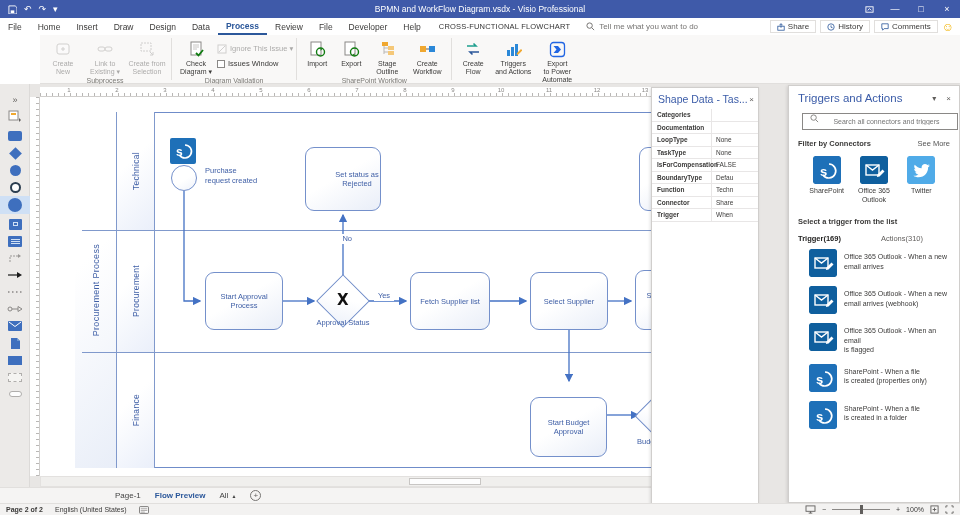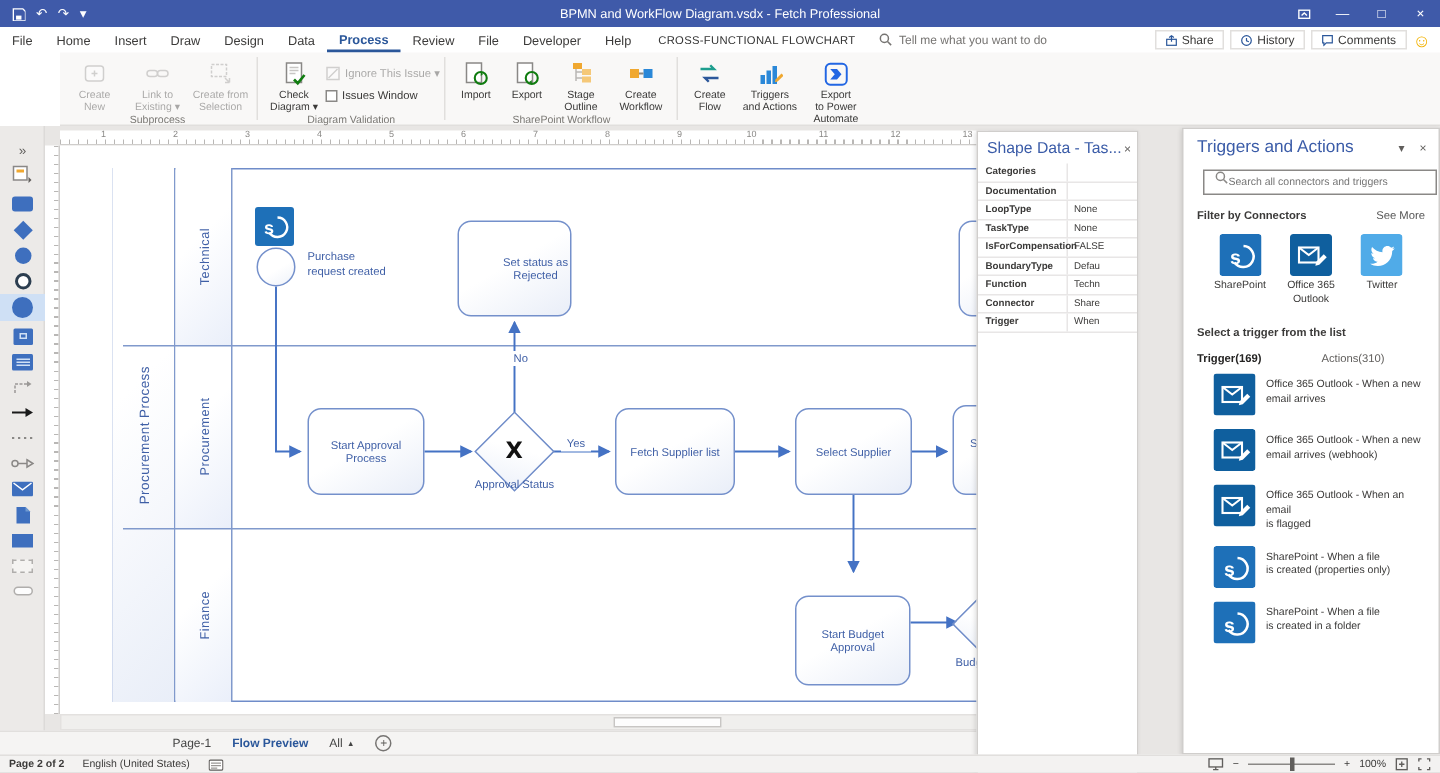--- a/index.html
+++ b/index.html
@@ -139,21 +139,21 @@
   <div class="titlebar">
     <div class="qat">
       <svg width="9" height="9" viewBox="0 0 10 10">
           <path d="M1 1h7l2 2v7H1z" fill="none" stroke="#fff" stroke-width="1"></path>
           <rect x="3" y="6" width="4" height="3" fill="#fff"></rect>
         </svg>
       <span>↶</span>
       <span>↷</span>
       <span>▾</span>
     </div>
-    <div class="tb-title">BPMN and WorkFlow Diagram.vsdx - Fetch Professional</div>
+    <div class="tb-title">BPMN and WorkFlow Diagram.vsdx - Visio Professional</div>
     <div class="win-ctrls">
       <div>
           <svg width="9" height="9" viewBox="0 0 10 10">
             <rect x="1" y="2" width="8" height="6" fill="none" stroke="#fff" stroke-width="1"></rect>
             <path d="M3 6l2-2 2 2" fill="none" stroke="#fff" stroke-width="1"></path>
           </svg>
         </div>
       <div>—</div>
       <div>□</div>
       <div>×</div>
@@ -601,21 +601,21 @@
         <span class="tr-ctl">
           <span>▾</span>
           <span>×</span>
         </span>
       </div>
       <div class="tr-search">
         <svg width="9" height="9" viewBox="0 0 10 10" style="position:absolute;left:13px;top:4px;">
             <circle cx="4" cy="4" r="3" fill="none" stroke="#8a8886" stroke-width="1.1"></circle>
             <path d="M6.3 6.3L9 9" stroke="#8a8886" stroke-width="1.1"></path>
           </svg>
-        <input style="margin-left: 5px;" readonly="" placeholder="Search all connectors and triggers">
+        <input style="margin-left: 5px; text-align: center;" readonly="" placeholder="Search all connectors and triggers">
       </div>
       <div class="tr-filter">
         <span class="lbl">Filter by Connectors</span>
         <span class="more">See More</span>
       </div>
       <div class="tr-tiles">
         <div class="tr-tile">
           <svg class="tile-ico" width="30" height="30" viewBox="0 0 28 28">
               <rect width="28" height="28" rx="2" fill="#1e70b8"></rect>
               <text x="7" y="20" font-size="13" font-weight="bold" fill="#fff" font-family="Liberation Sans, sans-serif">s</text>

